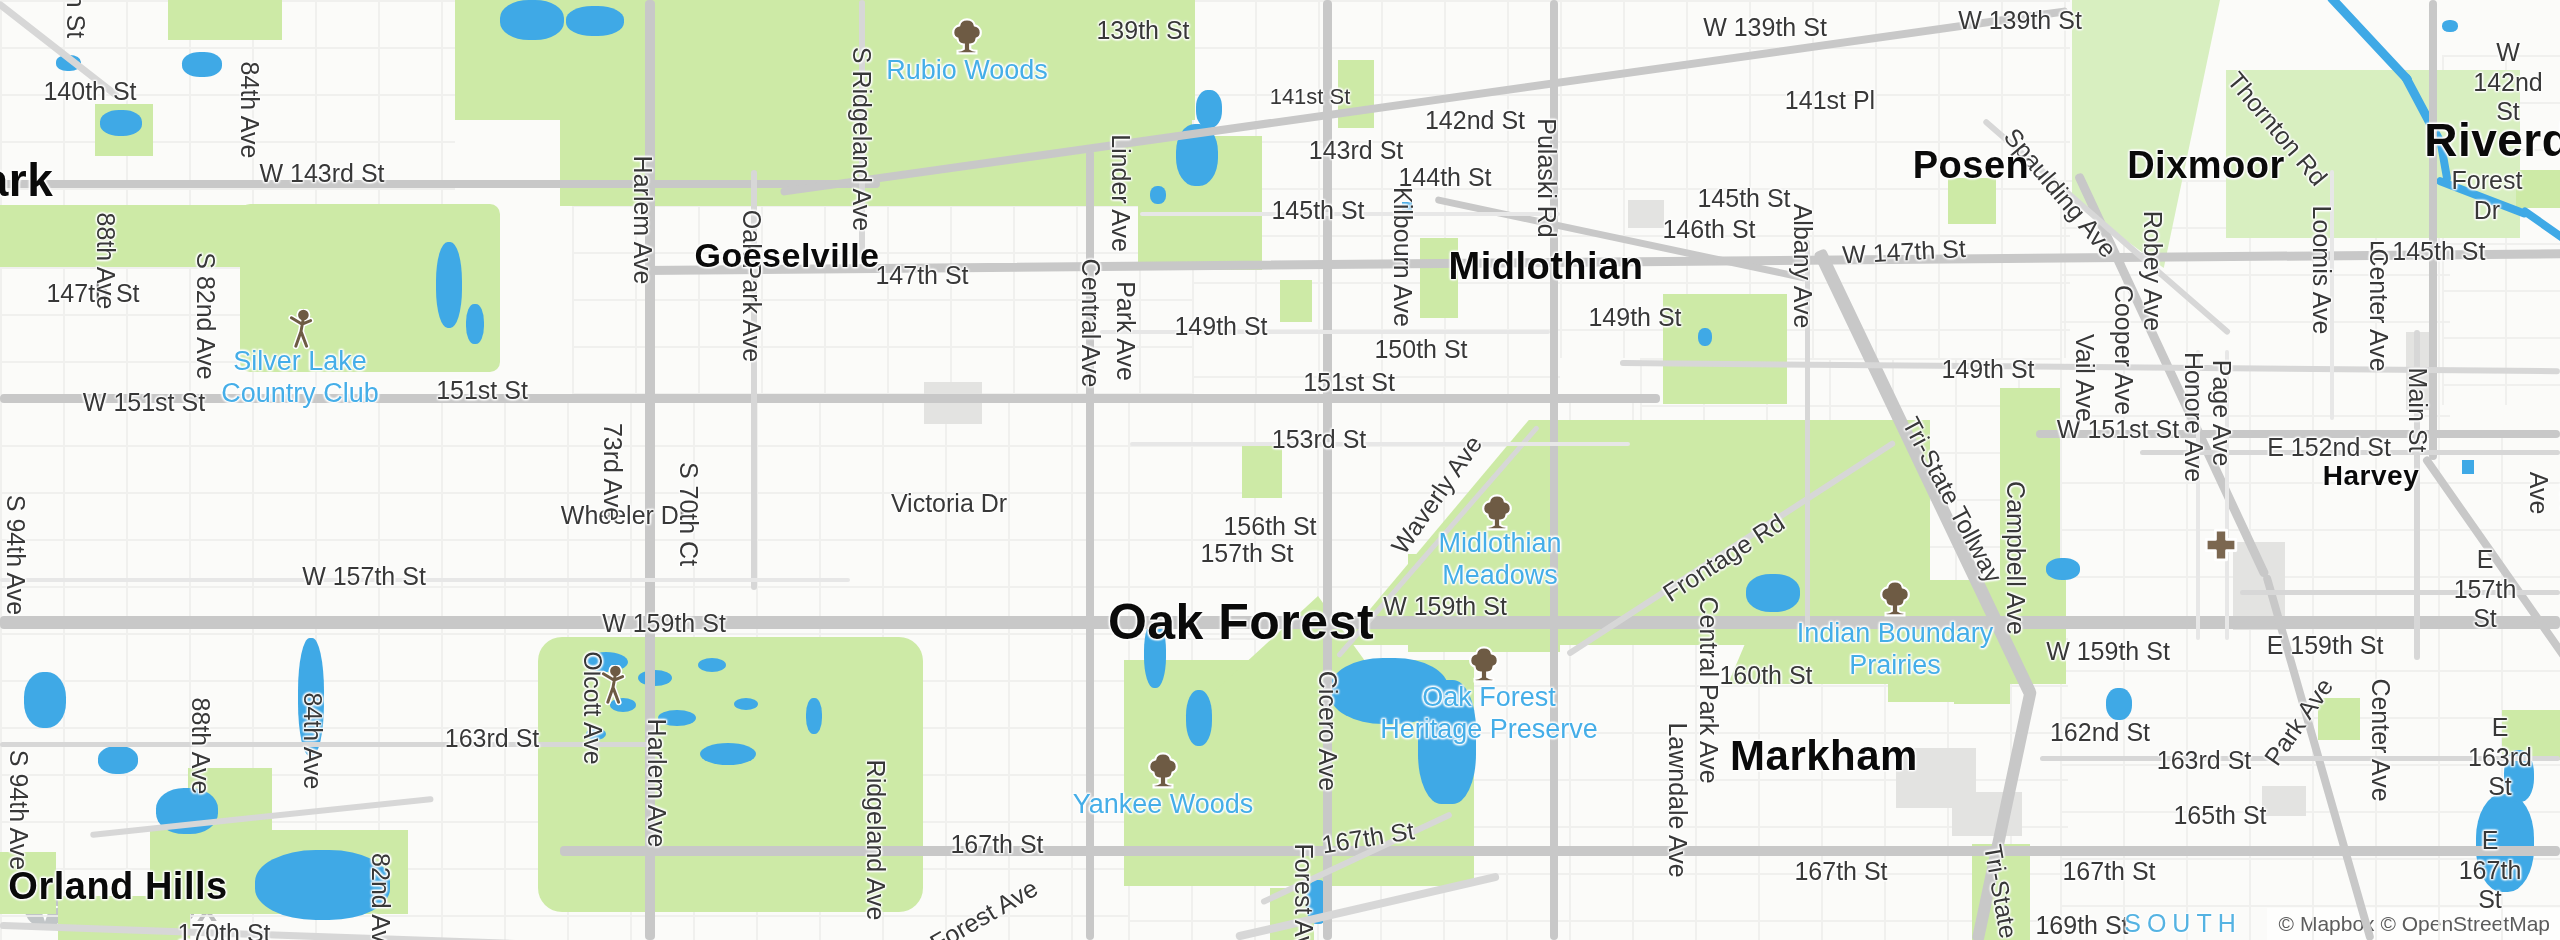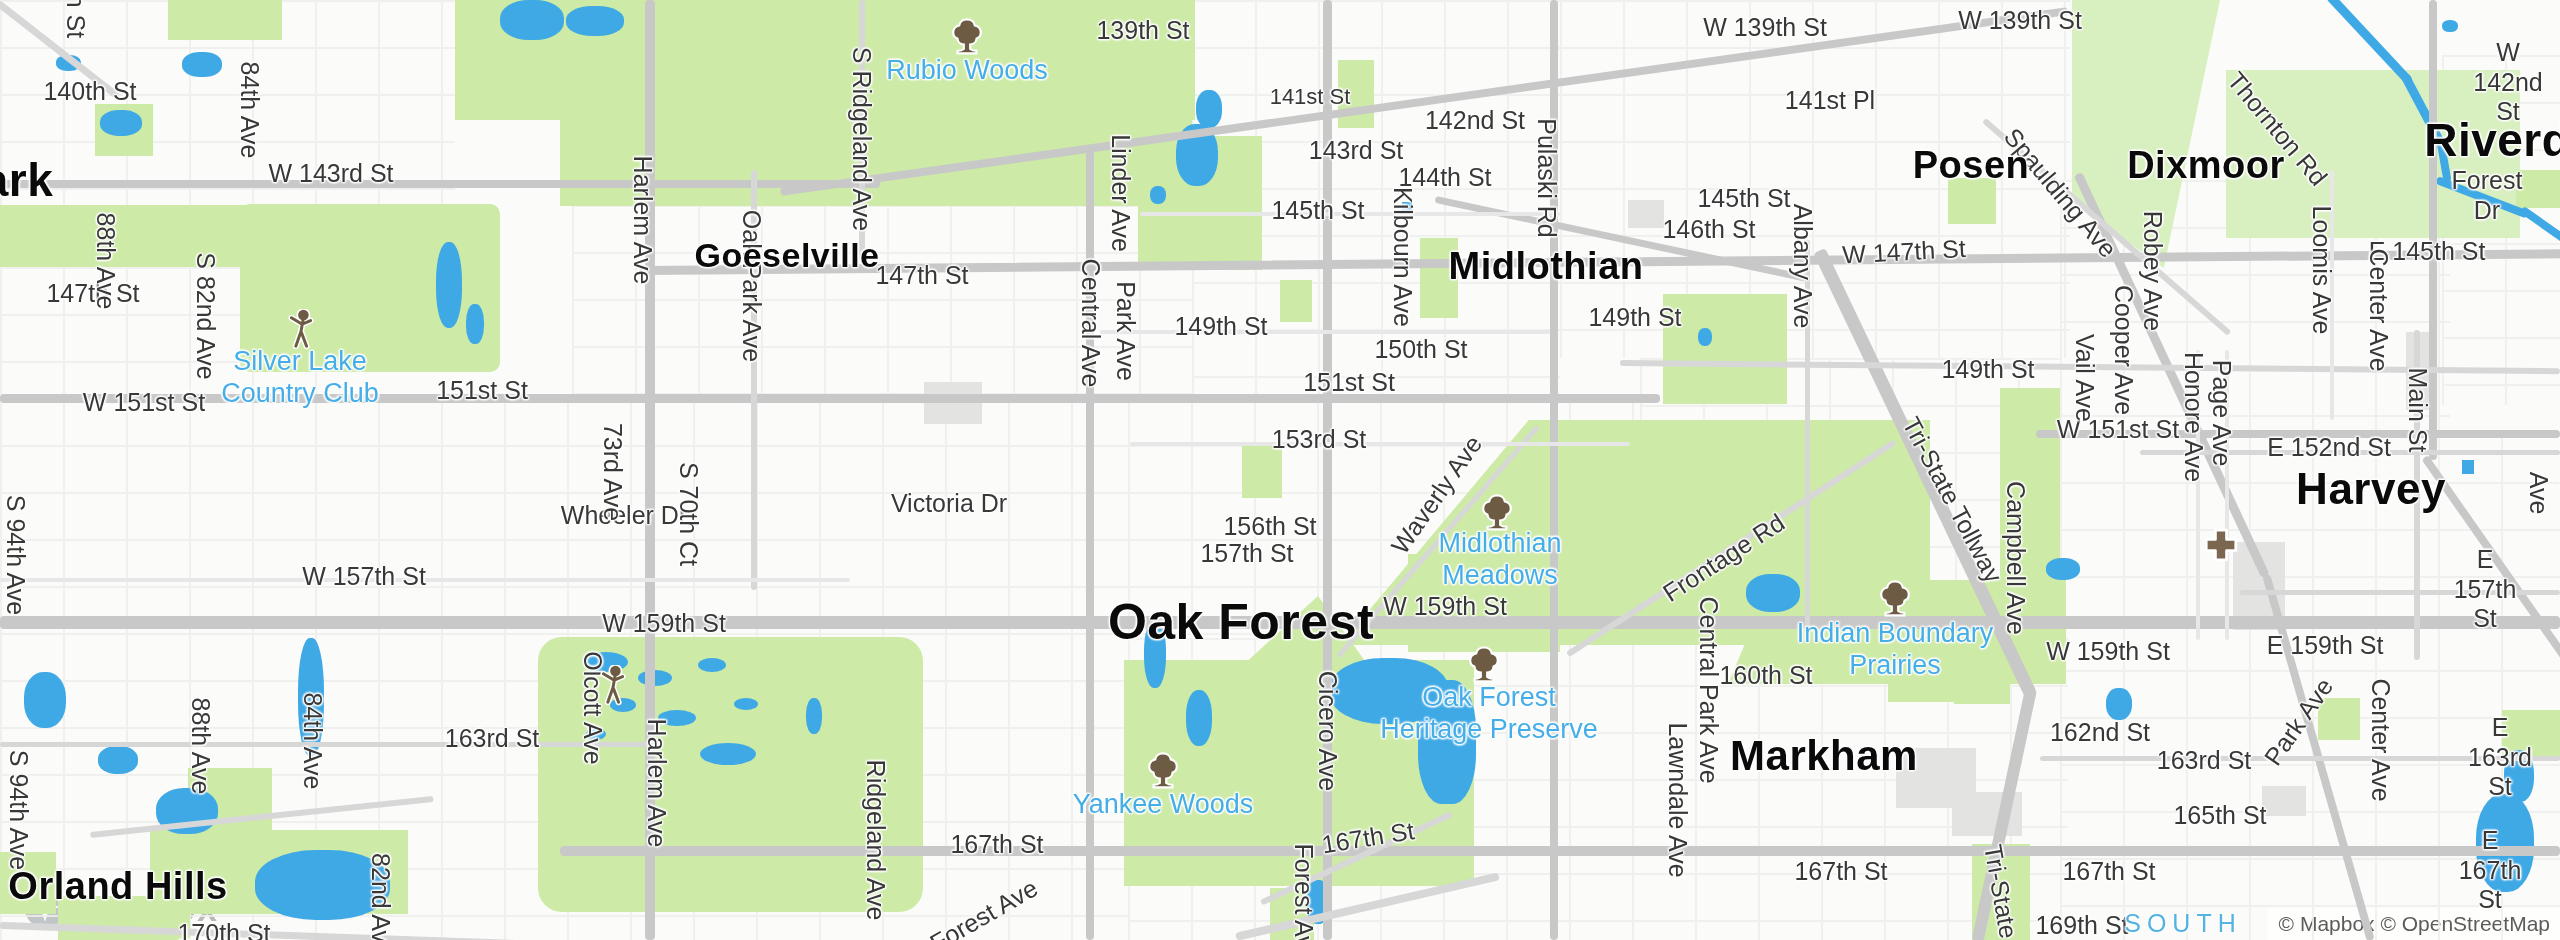--- a/index.html
+++ b/index.html
@@ -179,21 +179,21 @@
     <div class="road med" style="left: 1260px; top: 900px; width: 210px; height: 6px; transform: rotate(-25deg); z-index: 5;"></div>
     <div class="road med" style="left: 0px; top: 0px; width: 153px; height: 7px; transform: rotate(38deg); z-index: 5;"></div>
     <div class="road med" style="left: 1336px; top: 655px; width: 305px; height: 5px; transform: rotate(-49deg); z-index: 5;"></div>
     <div class="road minor" style="left: 2334px; top: 170px; width: 250px; height: 4px; transform: rotate(90deg); z-index: 5;"></div>
     <div class="road minor" style="left: 2200px; top: 350px; width: 290px; height: 4px; transform: rotate(90deg); z-index: 5;"></div>
     <div class="road minor" style="left: 2229px; top: 350px; width: 290px; height: 4px; transform: rotate(90deg); z-index: 5;"></div>
     <div class="road minor" style="left: 1140px; top: 212px; width: 420px; height: 4px; transform: rotate(0deg); z-index: 5;"></div>
     <div class="road minor" style="left: 1100px; top: 330px; width: 450px; height: 4px; transform: rotate(0deg); z-index: 5;"></div>
     <div class="road minor" style="left: 1130px; top: 442px; width: 500px; height: 4px; transform: rotate(0deg); z-index: 5;"></div>
     <div class="lbl street" style="left: 90px; top: 92px; z-index: 6; font-size: 25px; transform: translate(-50%, -50%) rotate(0deg);">140th St</div>
-    <div class="lbl street" style="left: 331px; top: 174px; z-index: 6; font-size: 25px; transform: translate(-50%, -50%) rotate(0deg);">W 143rd St</div>
+    <div class="lbl street" style="left: 322px; top: 174px; z-index: 6; font-size: 25px; transform: translate(-50%, -50%) rotate(0deg);">W 143rd St</div>
     <div class="lbl street" style="left: 93px; top: 294px; z-index: 6; font-size: 25px; transform: translate(-50%, -50%) rotate(0deg);">147th St</div>
     <div class="lbl street" style="left: 144px; top: 403px; z-index: 6; font-size: 25px; transform: translate(-50%, -50%) rotate(0deg);">W 151st St</div>
     <div class="lbl street" style="left: 364px; top: 577px; z-index: 6; font-size: 25px; transform: translate(-50%, -50%) rotate(0deg);">W 157th St</div>
     <div class="lbl street" style="left: 624px; top: 516px; z-index: 6; font-size: 25px; transform: translate(-50%, -50%) rotate(0deg);">Wheeler Dr</div>
     <div class="lbl street" style="left: 664px; top: 624px; z-index: 6; font-size: 25px; transform: translate(-50%, -50%) rotate(0deg);">W 159th St</div>
     <div class="lbl street" style="left: 492px; top: 739px; z-index: 6; font-size: 25px; transform: translate(-50%, -50%) rotate(0deg);">163rd St</div>
     <div class="lbl street" style="left: 997px; top: 845px; z-index: 6; font-size: 25px; transform: translate(-50%, -50%) rotate(0deg);">167th St</div>
     <div class="lbl street" style="left: 75px; top: 16px; z-index: 6; font-size: 25px; transform: translate(-50%, -50%) rotate(90deg);">h St</div>
     <div class="lbl street" style="left: 249px; top: 110px; z-index: 6; font-size: 25px; transform: translate(-50%, -50%) rotate(90deg);">84th Ave</div>
     <div class="lbl street" style="left: 105px; top: 261px; z-index: 6; font-size: 25px; transform: translate(-50%, -50%) rotate(90deg);">88th Ave</div>
@@ -283,21 +283,21 @@
     <div class="lbl street" style="left: 1327px; top: 731px; z-index: 6; font-size: 25px; transform: translate(-50%, -50%) rotate(90deg);">Cicero Ave</div>
     <div class="lbl street" style="left: 984px; top: 916px; z-index: 6; font-size: 25px; transform: translate(-50%, -50%) rotate(-30deg);">Forest Ave</div>
     <div class="lbl street" style="left: 1303px; top: 903px; z-index: 6; font-size: 25px; transform: translate(-50%, -50%) rotate(90deg);">Forest Ave</div>
     <div class="lbl city" style="left: 18px; top: 180px; z-index: 6; font-size: 46px; transform: translate(-50%, -50%) rotate(0deg);">ark</div>
     <div class="lbl city" style="left: 787px; top: 255px; z-index: 6; font-size: 34px; transform: translate(-50%, -50%) rotate(0deg);">Goeselville</div>
     <div class="lbl city" style="left: 1546px; top: 266px; z-index: 6; font-size: 38px; transform: translate(-50%, -50%) rotate(0deg);">Midlothian</div>
     <div class="lbl city" style="left: 1971px; top: 165px; z-index: 6; font-size: 38px; transform: translate(-50%, -50%) rotate(0deg);">Posen</div>
     <div class="lbl city" style="left: 2206px; top: 165px; z-index: 6; font-size: 38px; transform: translate(-50%, -50%) rotate(0deg);">Dixmoor</div>
     <div class="lbl city" style="left: 2530px; top: 140px; z-index: 6; font-size: 46px; transform: translate(-50%, -50%) rotate(0deg);">Riverdale</div>
     <div class="lbl city" style="left: 1241px; top: 622px; z-index: 6; font-size: 50px; transform: translate(-50%, -50%) rotate(0deg);">Oak Forest</div>
-    <div class="lbl city" style="left: 2371px; top: 489px; z-index: 6; font-size: 44px; transform: translate(-50%, -50%) rotate(0deg);">Harvey</div>
+    <div class="lbl city" style="left: 2371px; top: 476px; z-index: 6; font-size: 28px; transform: translate(-50%, -50%) rotate(0deg);">Harvey</div>
     <div class="lbl city" style="left: 1824px; top: 756px; z-index: 6; font-size: 42px; transform: translate(-50%, -50%) rotate(0deg);">Markham</div>
     <div class="lbl city" style="left: 118px; top: 886px; z-index: 6; font-size: 38px; transform: translate(-50%, -50%) rotate(0deg);">Orland Hills</div>
     <div class="lbl poi" style="left: 967px; top: 71px; z-index: 6; font-size: 27px; transform: translate(-50%, -50%) rotate(0deg);">Rubio Woods</div>
     <div class="lbl poi" style="left: 300px; top: 378px; z-index: 6; font-size: 27px; transform: translate(-50%, -50%) rotate(0deg);">Silver Lake
 Country Club</div>
     <div class="lbl poi" style="left: 1163px; top: 805px; z-index: 6; font-size: 27px; transform: translate(-50%, -50%) rotate(0deg);">Yankee Woods</div>
     <div class="lbl poi" style="left: 1500px; top: 560px; z-index: 6; font-size: 27px; transform: translate(-50%, -50%) rotate(0deg);">Midlothian
 Meadows</div>
     <div class="lbl poi" style="left: 1489px; top: 714px; z-index: 6; font-size: 27px; transform: translate(-50%, -50%) rotate(0deg);">Oak Forest
 Heritage Preserve</div>

